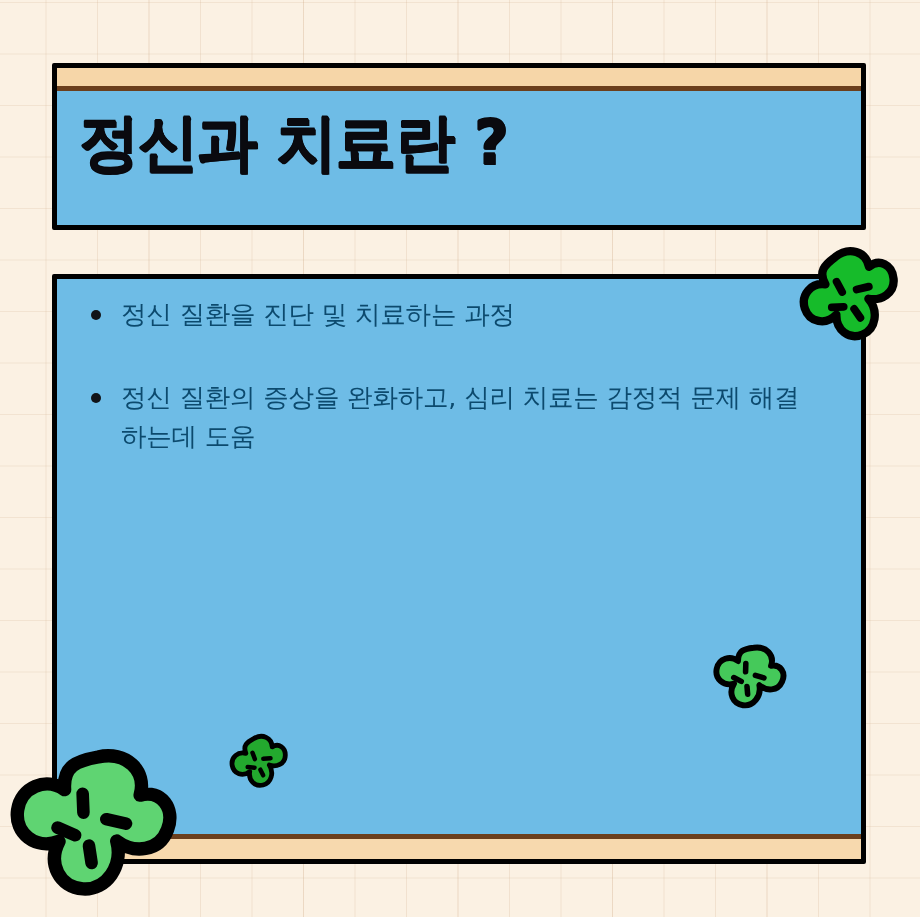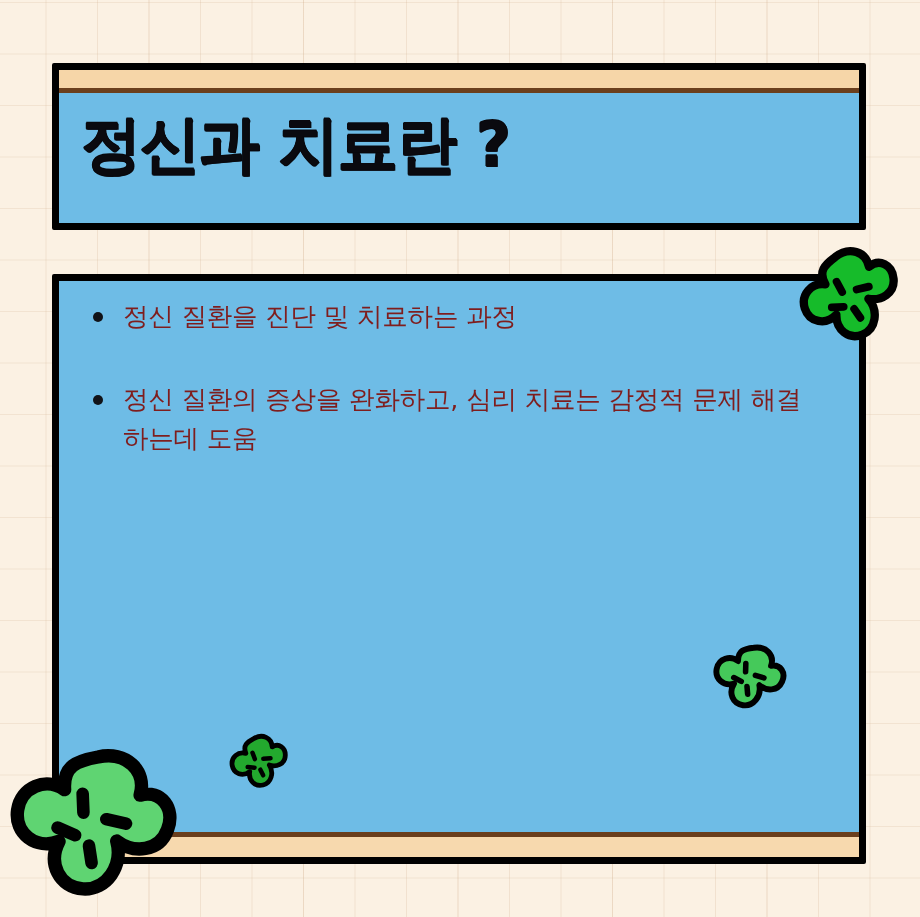--- a/index.html
+++ b/index.html
@@ -40,21 +40,21 @@
     background-size: 154.5px 100%;
     background-position: -6px 0;
     pointer-events: none;
   }
 
   
   .card {
     position: absolute;
     box-sizing: border-box;
     background: #6ebce6;
-    border: 7px solid #000000;
+    border: 5px solid #000000;
     border-radius: 2px;
   }
   .card-topstrip {
     position: absolute;
     left: 0;
     right: 0;
     top: 0;
     height: 18px;
     background: #f6d6a8;
     border-bottom: 5px solid #6b3f1d;
@@ -116,21 +116,21 @@
     padding: 0;
   }
   #bullets li {
     position: relative;
     padding-left: 36px;
     margin-bottom: 44px;
     font-family: "DejaVu Sans", "Liberation Sans", sans-serif;
     font-size: 25.5px;
     font-weight: 500;
     line-height: 1.52;
-    color: #7f1d1d;
+    color: #0c4a6e;
     letter-spacing: -0.2px;
   }
   #bullets li::before {
     content: "";
     position: absolute;
     left: 6px;
     top: 15px;
     width: 10px;
     height: 10px;
     border-radius: 50%;

